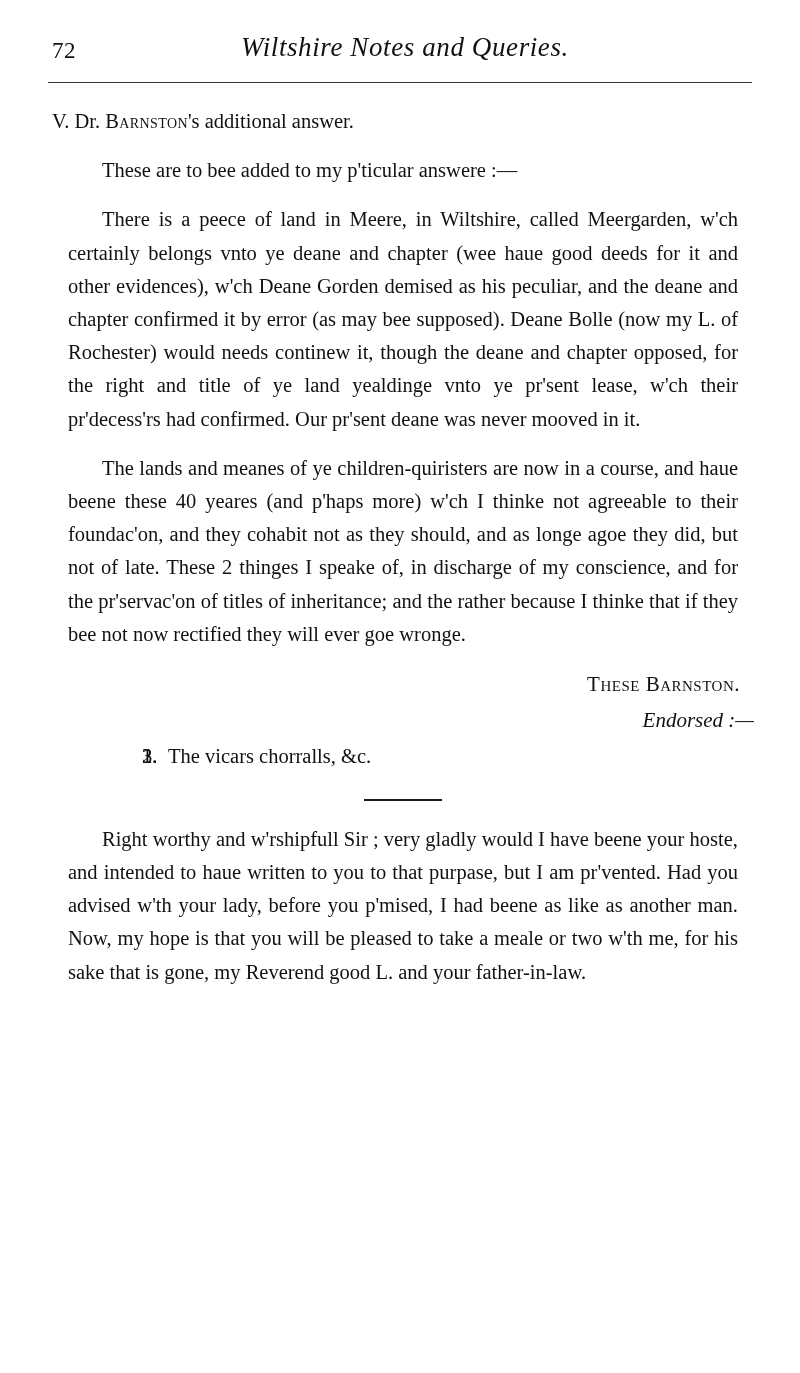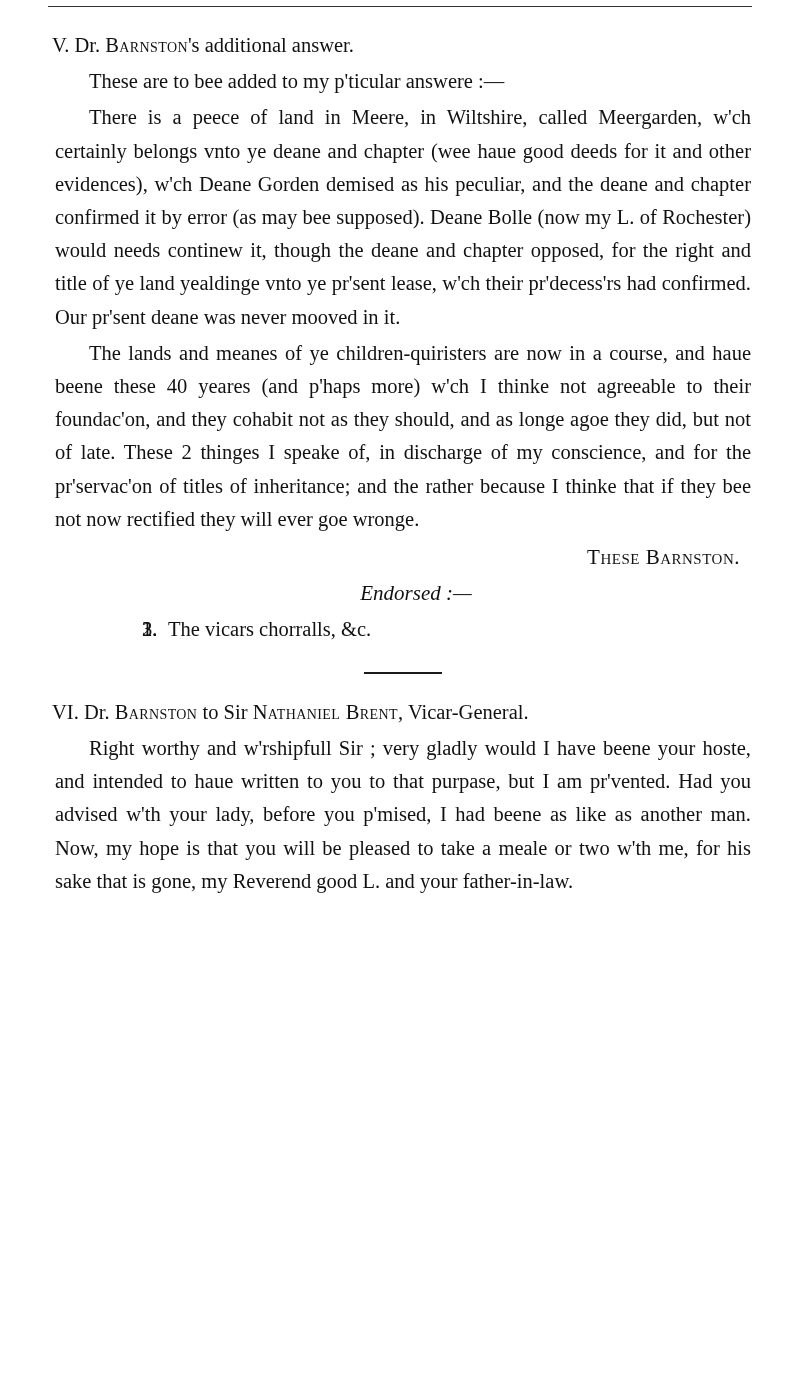--- a/index.html
+++ b/index.html
@@ -60,37 +60,37 @@
   .section-head {
     margin-top: 12px;
     margin-bottom: 2px;
     text-align: left;
   }
   .smallcaps {
     font-variant: small-caps;
     letter-spacing: 0.4px;
   }
   p.para {
-    margin: 3px;
+    margin: 16px;
     text-indent: 34px;
     text-align: justify;
   }
   .signature {
     text-align: right;
     margin-top: 4px;
     margin-right: 14px;
     font-variant: small-caps;
     letter-spacing: 0.5px;
     font-size: 21px;
   }
   .endorsed {
     font-style: italic;
     margin-top: 2px;
     margin-left: 26px;
-    text-align: center;
+    text-align: right;
     font-size: 21px;
   }
   ol.endorse-list {
     list-style: none;
     margin: 4px 0 0 0;
     padding-left: 90px;
     text-align: left;
   }
   ol.endorse-list li {
     position: relative;
@@ -112,20 +112,24 @@
   .sec2-head {
     text-align: left;
     margin-bottom: 2px;
   }
 </style>
 </head>
 <body>
 
 <div class="page">
 
+  <div class="header">
+    <div class="folio">72</div>
+    <div class="running-title">Wiltshire Notes and Queries.</div>
+  </div>
   <div class="rule"></div>
 
   <div class="body">
 
     <div class="section-head">
       <span>V.  Dr. </span><span class="smallcaps">Barnston</span><span>'s additional answer.</span>
     </div>
 
     <p class="para">These are to bee added to my p'ticular answere :—</p>
     <p class="para">There is a peece of land in Meere, in Wiltshire, called Meergarden, w'ch certainly belongs vnto ye deane and chapter (wee haue good deeds for it and other evidences), w'ch Deane Gorden demised as his peculiar, and the deane and chapter confirmed it by error (as may bee supposed). Deane Bolle (now my L. of Rochester) would needs continew it, though the deane and chapter opposed, for the right and title of ye land yealdinge vnto ye pr'sent lease, w'ch their pr'decess'rs had confirmed. Our pr'sent deane was never mooved in it.</p>
@@ -143,20 +147,17 @@
         <span class="num">2.</span>
       </li>
       <li>
         <span class="num">3.</span>
         <span>The vicars chorralls, &amp;c.</span>
       </li>
     </ol>
 
     <div class="divider"></div>
 
-    <div class="sec2-head">
-      <span>VI.  Dr. </span><span class="smallcaps">Barnston</span><span> to Sir </span><span class="smallcaps">Nathaniel Brent</span><span>, Vicar-General.</span>
-    </div>
 
     <p class="para">Right worthy and w'rshipfull Sir ; very gladly would I have beene your hoste, and intended to haue written to you to that purpase, but I am pr'vented.  Had you advised w'th your lady, before you p'mised, I had beene as like as another man.  Now, my hope is that you will be pleased to take a meale or two w'th me, for his sake that is gone, my Reverend good L. and your father-in-law.</p>
 
   </div>
 </div>
 
 </body></html>

